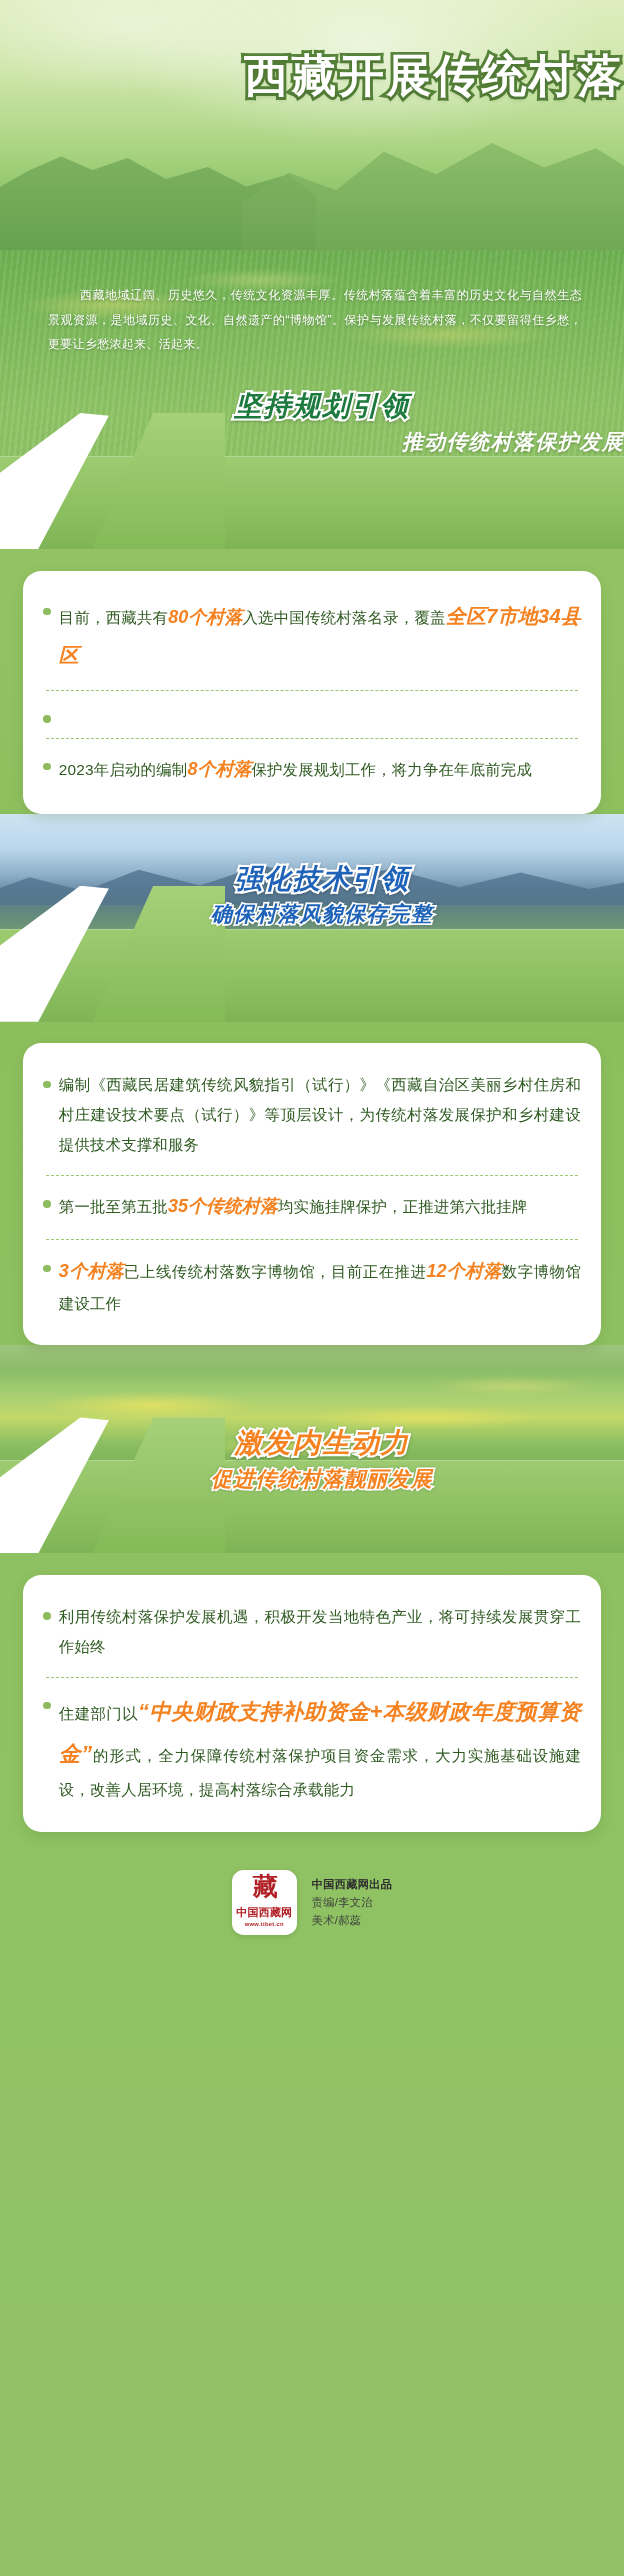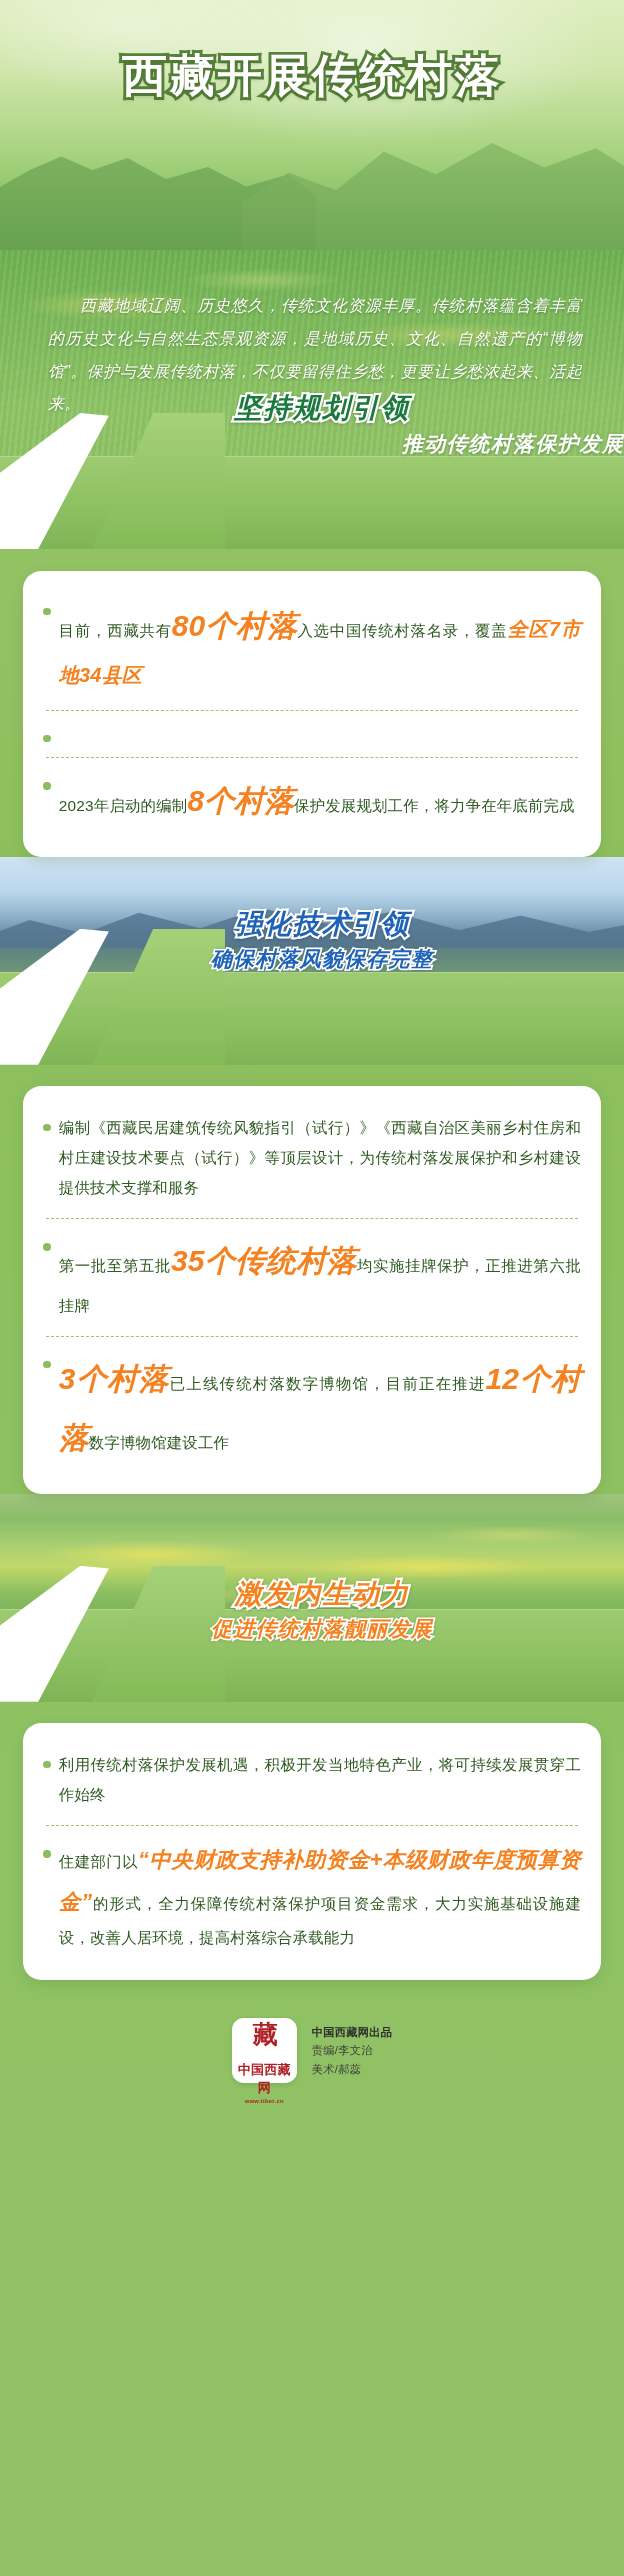--- a/index.html
+++ b/index.html
@@ -41,35 +41,34 @@
       linear-gradient(180deg,#6fb152 0%,#7ebb5c 30%,#8ec465 62%,#90c366 100%);
   }
   .hero-field::after{
     content:""; position:absolute; inset:0;
     background:
       radial-gradient(ellipse 133px 21.6px at 18% 22%, rgba(226,222,120,.45), rgba(0,0,0,0) 70%),
       radial-gradient(ellipse 158px 20px at 72% 34%, rgba(226,222,120,.38), rgba(0,0,0,0) 70%),
       radial-gradient(ellipse 116px 16.6px at 42% 12%, rgba(214,226,140,.4), rgba(0,0,0,0) 70%);
   }
 
-  .title-block { position:absolute; left:0; right:0; top:50px; text-align:center; z-index:5; }
+  .title-block { position:absolute; left:0; right:0; top:50px; text-align:right; z-index:5; }
   .title-line {
     font-size:45px; font-weight:bold; letter-spacing:2.5px; line-height:1.16;
     color:#ffffff;
     -webkit-text-stroke:5.8px #58833a;
     paint-order:stroke fill;
     text-shadow:0 2.5px 4.2px rgba(40,70,20,.25);
   }
   .intro {
-    position:absolute; left:48px; right:42px; top:290px; z-index:5;
-    color:#ffffff; font-size:16px; line-height:2.05; text-align:justify;
+    position:absolute; left:48px; right:42px; top:283px; z-index:5;
+    color:#ffffff; font-size:12px; line-height:2.05; text-align:justify;
     text-indent:32px;
     text-shadow:0 0.8px 2.5px rgba(30,60,15,.45);
     letter-spacing:0.3px;
-    font-style:italic;
   }
 
   
   .sec { position:relative; width:624px; }
   .sec-photo { position:relative; width:624px; height:158px; overflow:hidden; }
   .banner {
     position:relative; width:624px; height:93px;
     background:linear-gradient(180deg,#9dcb71 0%,#8ec162 52%,#7fb456 100%);
     box-shadow:inset 0 0.8px 0 rgba(255,255,255,.3);
     margin-top:-43px; z-index:4;
@@ -79,21 +78,21 @@
     background:#ffffff;
     clip-path:polygon(0% 100%,0% 44%,42% 0%,57% 2%,20% 100%);
     z-index:2;
   }
   .banner .swoosh-green{
     position:absolute; left:92px; top:-43px; width:133px; height:136px;
     background:linear-gradient(180deg,#a6d179,#84ba58);
     clip-path:polygon(0% 100%,46% 0%,100% 0%,100% 100%);
     z-index:1;
   }
-  .sec-title-wrap { position:absolute; left:0; right:0; top:-65px; text-align:center; z-index:6; padding-left:20px; }
+  .sec-title-wrap { position:absolute; left:0; right:0; top:-65px; text-align:center; z-index:6; padding-left:20px;font-family:Liberation Mono, monospace; }
   .sec-title {
     font-size:27.5px; font-weight:bold; font-style:italic; letter-spacing:1.7px;
     line-height:1.25;
     -webkit-text-stroke:4.2px #ffffff; paint-order:stroke fill;
     filter:drop-shadow(0 1.7px 1.7px rgba(0,0,0,.22));
   }
   .sec-sub {
     font-size:21px; font-weight:bold; font-style:italic; letter-spacing:1.2px;
     line-height:1.4; margin-top:3.3px;
     -webkit-text-stroke:3.3px #ffffff; paint-order:stroke fill;
@@ -128,35 +127,35 @@
   }
   .bullet { display:flex; align-items:flex-start; gap:8.3px; padding:5px 0; }
   .dot {
     flex:0 0 auto; width:7.5px; height:7.5px; border-radius:50%;
     background:#8dbc5e; margin-top:10.8px;
   }
   .btext {
     font-size:15.4px; line-height:1.95; color:#2f5a22; letter-spacing:0.2px;
     text-align:justify; flex:1;
   }
-  .hl { color:#f58220; font-weight:bold; font-style:italic; font-size:30px; letter-spacing:0; }
+  .hl { color:#f58220; font-weight:bold; font-style:italic; font-size:18px; letter-spacing:0; }
   .hl-sm { color:#f58220; font-weight:bold; font-style:italic; font-size:20px; }
   .hl-q { color:#f58220; font-weight:bold; font-style:italic; font-size:21.6px; }
   .divider { border:0; border-top:1.7px dashed #9cc472; margin:10px 3.3px 8.3px 3.3px; height:0; }
 
   
   .footer { position:relative; z-index:3; margin-top:38px; text-align:center; padding-bottom:18.3px; }
   .footer-row { display:flex; justify-content:center; align-items:center; gap:15px; }
   .logo {
     width:65px; height:65px; background:#ffffff; border-radius:11.6px;
     display:flex; flex-direction:column; align-items:center; justify-content:flex-start;
     padding-top:4.2px; box-shadow:0 1.7px 4.2px rgba(60,95,35,.2);
   }
   .logo-mark { font-size:25px; font-weight:bold; color:#b01f24; line-height:1; letter-spacing:-1.7px; font-family:"Liberation Serif",serif; }
-  .logo-cn { font-size:13px; color:#b01f24; font-weight:bold; margin-top:14px; letter-spacing:0.2px; }
+  .logo-cn { font-size:11px; color:#b01f24; font-weight:bold; margin-top:6px; letter-spacing:0.2px; }
   .logo-url { font-size:5.8px; color:#b01f24; font-weight:bold; letter-spacing:0.3px; margin-top:0.8px; }
   .credits { text-align:left; color:#3d3d3d; }
   .credit-line { font-size:11.2px; line-height:1.62; letter-spacing:0.3px; }
   .credit-line.bold { font-weight:bold; color:#2e2e2e; }
   .sources { margin-top:13.3px; color:#54603f; font-family:"Liberation Serif","DejaVu Serif",serif; }
   .source-line { font-size:10.4px; line-height:1.75; letter-spacing:0.8px; }
 </style>
 </head>
 <body>
 

